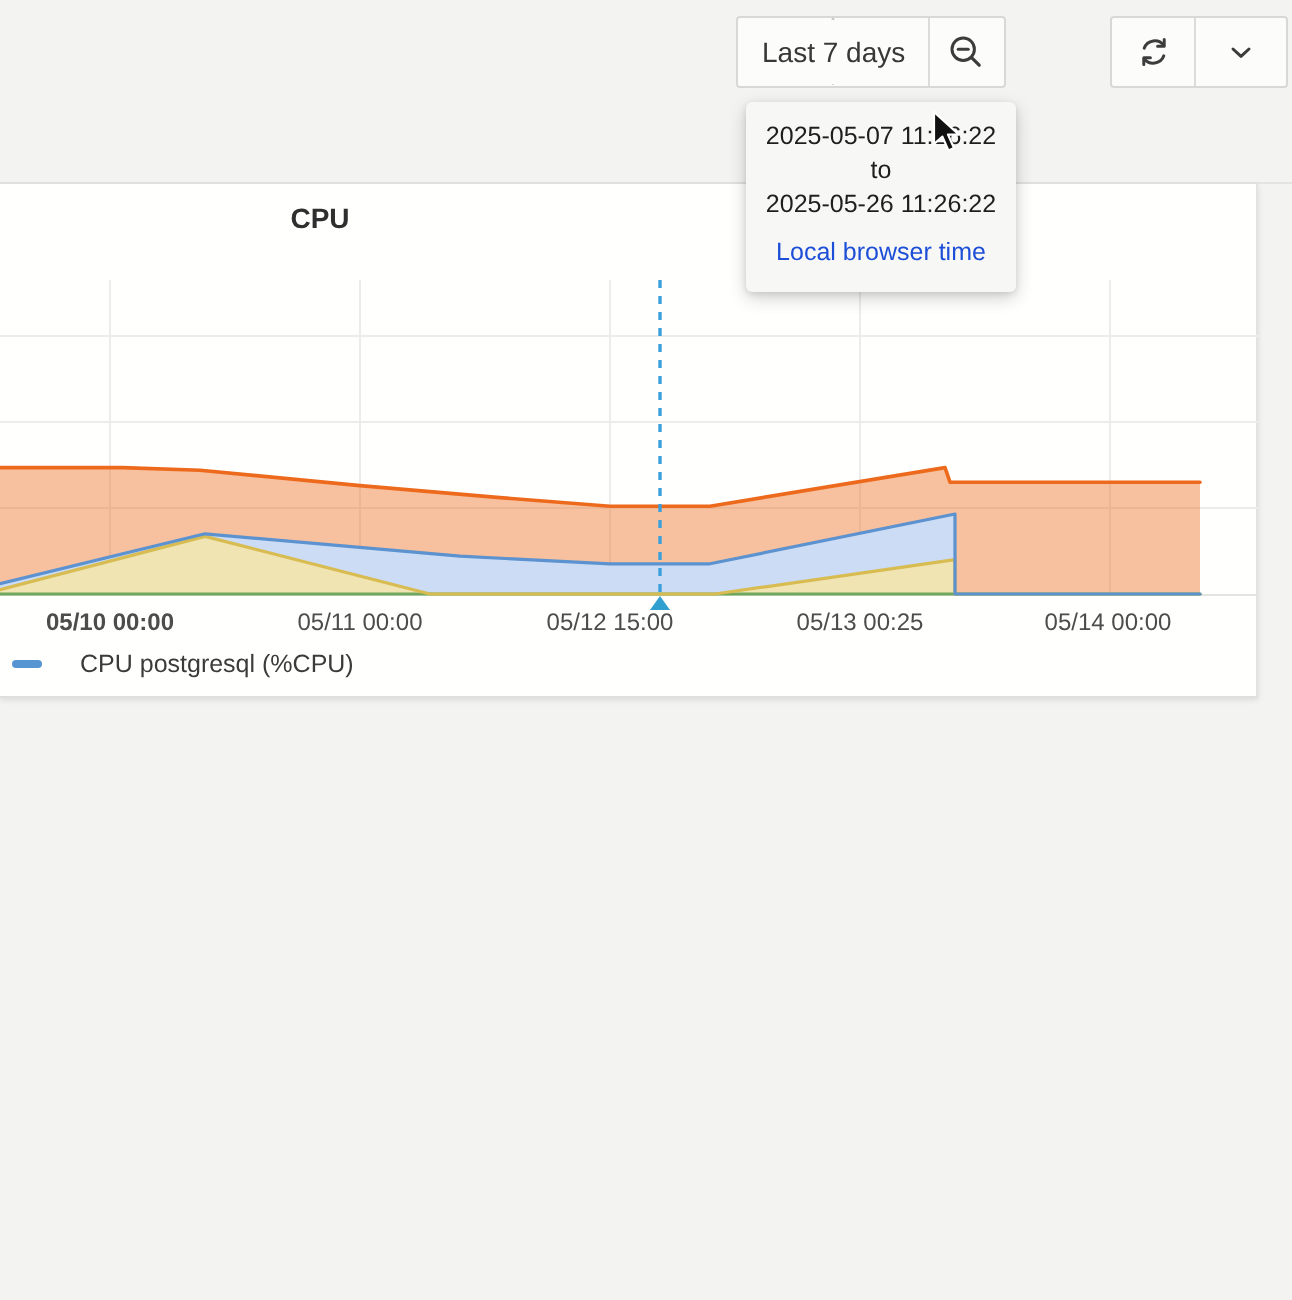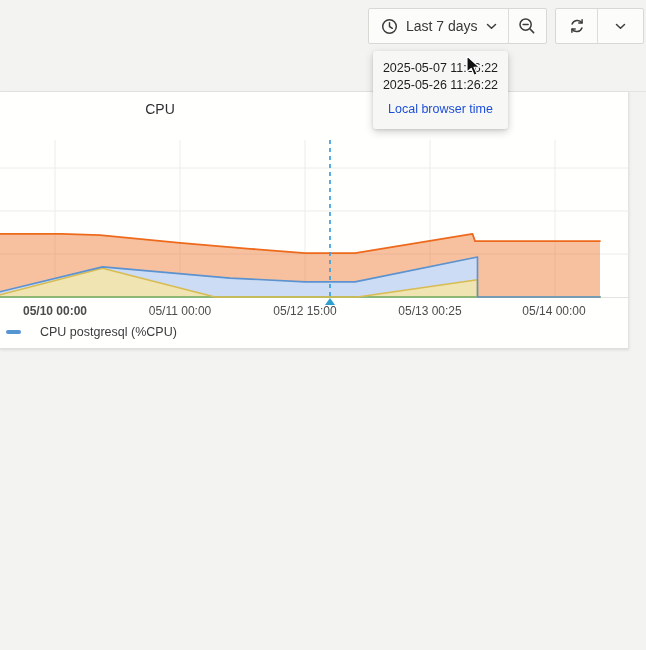--- a/index.html
+++ b/index.html
@@ -13,21 +13,21 @@
   .stage { position:absolute; left:0; top:0; width:646px; height:650px; }
 
   
   .header-divider { position:absolute; left:0; top:91px; width:646px; height:1px; background:#e4e4e1; }
 
   .btn-group {
     position:absolute; top:8px; height:36px;
     display:flex; align-items:stretch;
     background:#fcfcfa; border:1px solid #d8d8d5; border-radius:2px;
   }
-  .btn { display:flex; align-items:center; justify-content:center; cursor:pointer; }
+  .btn { display:flex; align-items:center; justify-content:center; cursor:pointer;flex-direction:column; }
   .btn + .btn { border-left:1px solid #dcdcd9; }
   .time-btn { padding:0 11px 0 12px; gap:8px; font-size:14px; font-weight:500; color:#383838; white-space:nowrap; }
   .icon-btn-sm { width:38px; }
   .icon-btn-md { width:41px; }
   .icon-btn-lg { width:46px; }
   .icon { display:block; }
 
   
   .time-tooltip {
     position:absolute; left:373px; top:51px; width:135px;
@@ -43,21 +43,21 @@
 
   
   .panel {
     position:absolute; left:0; top:92px; width:629px; height:257px;
     background:#fffffe;
     border-right:1px solid #e3e3e0; border-bottom:1px solid #dfdfdc;
     box-shadow:0 1px 3px rgba(0,0,0,0.10);
   }
   .panel-title {
     position:absolute; left:0; top:9px; width:320px; text-align:center;
-    font-size:14px; font-weight:400; color:#2f2f2f;
+    font-size:14px; font-weight:700; color:#2f2f2f;
   }
   .chart-svg { position:absolute; left:0; top:0; }
   .xtick {
     position:absolute; top:212px; width:90px; text-align:center;
     font-size:12px; color:#4c4c4c; white-space:nowrap;
   }
   .legend { position:absolute; left:6px; top:233px; display:flex; gap:17px; align-items:center; }
   .legend-item { display:flex; align-items:center; gap:19px; font-size:12.5px; color:#3b3b3b; cursor:pointer; }
   .legend-dash { width:15px; height:4px; border-radius:2px; background:#888; }
 </style>
@@ -99,20 +99,21 @@
     </div>
     <div class="btn icon-btn-lg">
       <svg class="icon" width="11" height="7" viewBox="0 0 11 7">
         <polyline points="1.5,1.5 5.5,5.2 9.5,1.5" fill="none" stroke="#3c3c3c" stroke-width="1.5" stroke-linecap="round" stroke-linejoin="round"></polyline>
       </svg>
     </div>
   </div>
 
   <div class="time-tooltip">
     <div>2025-05-07 11:26:22</div>
+    <div>to</div>
     <div>2025-05-26 11:26:22</div>
     <div class="tooltip-note">Local browser time</div>
   </div>
 
   <div class="panel">
     <svg id="chart" class="chart-svg" width="629" height="257">
         <line x1="0" y1="76" x2="629" y2="76" stroke="#ececea" stroke-width="1"></line>
         <line x1="0" y1="119" x2="629" y2="119" stroke="#ececea" stroke-width="1"></line>
         <line x1="0" y1="162" x2="629" y2="162" stroke="#ececea" stroke-width="1"></line>
         <line x1="0" y1="205.5" x2="629" y2="205.5" stroke="#e3e3e0" stroke-width="1"></line>

